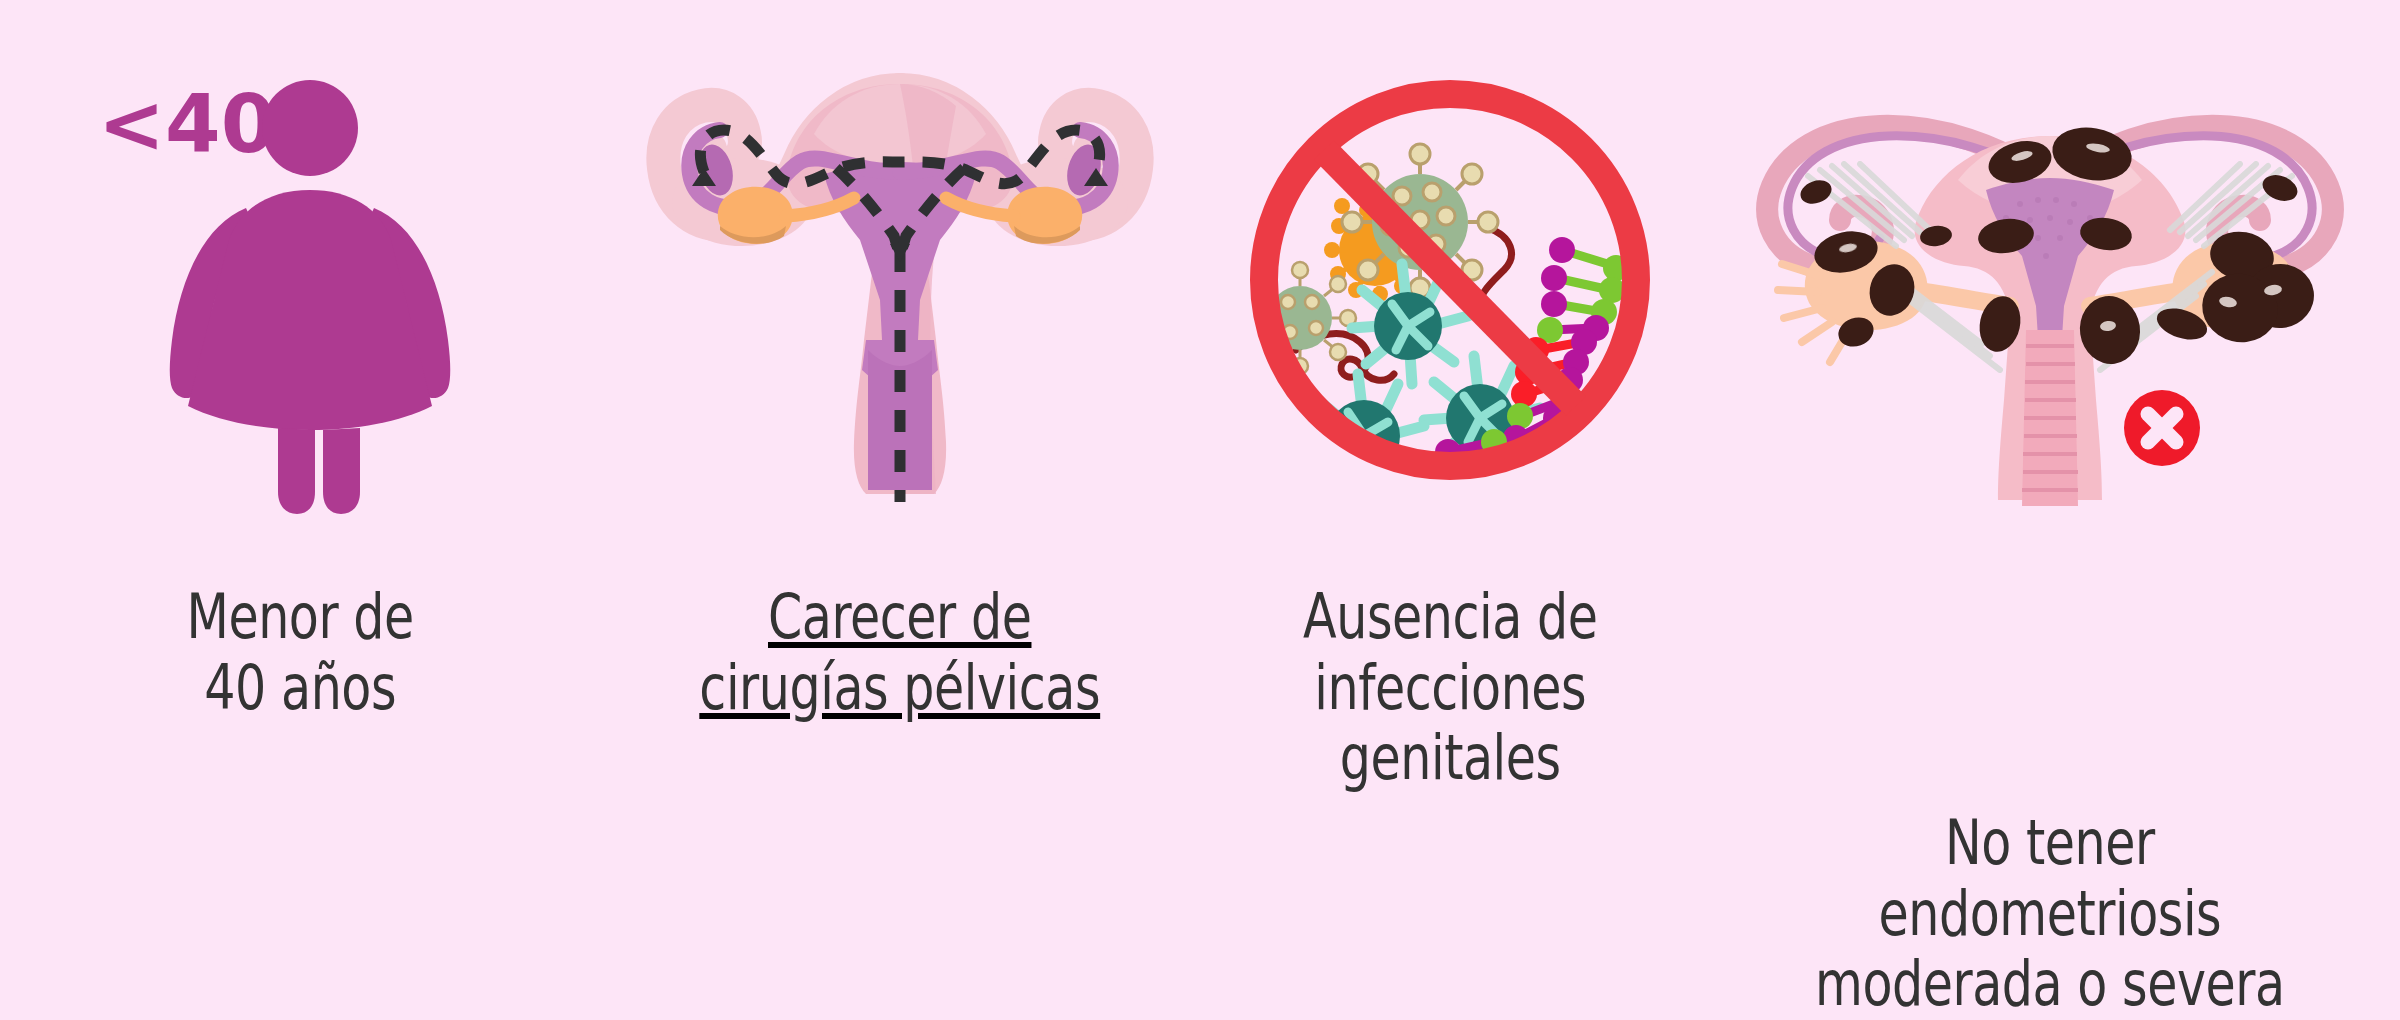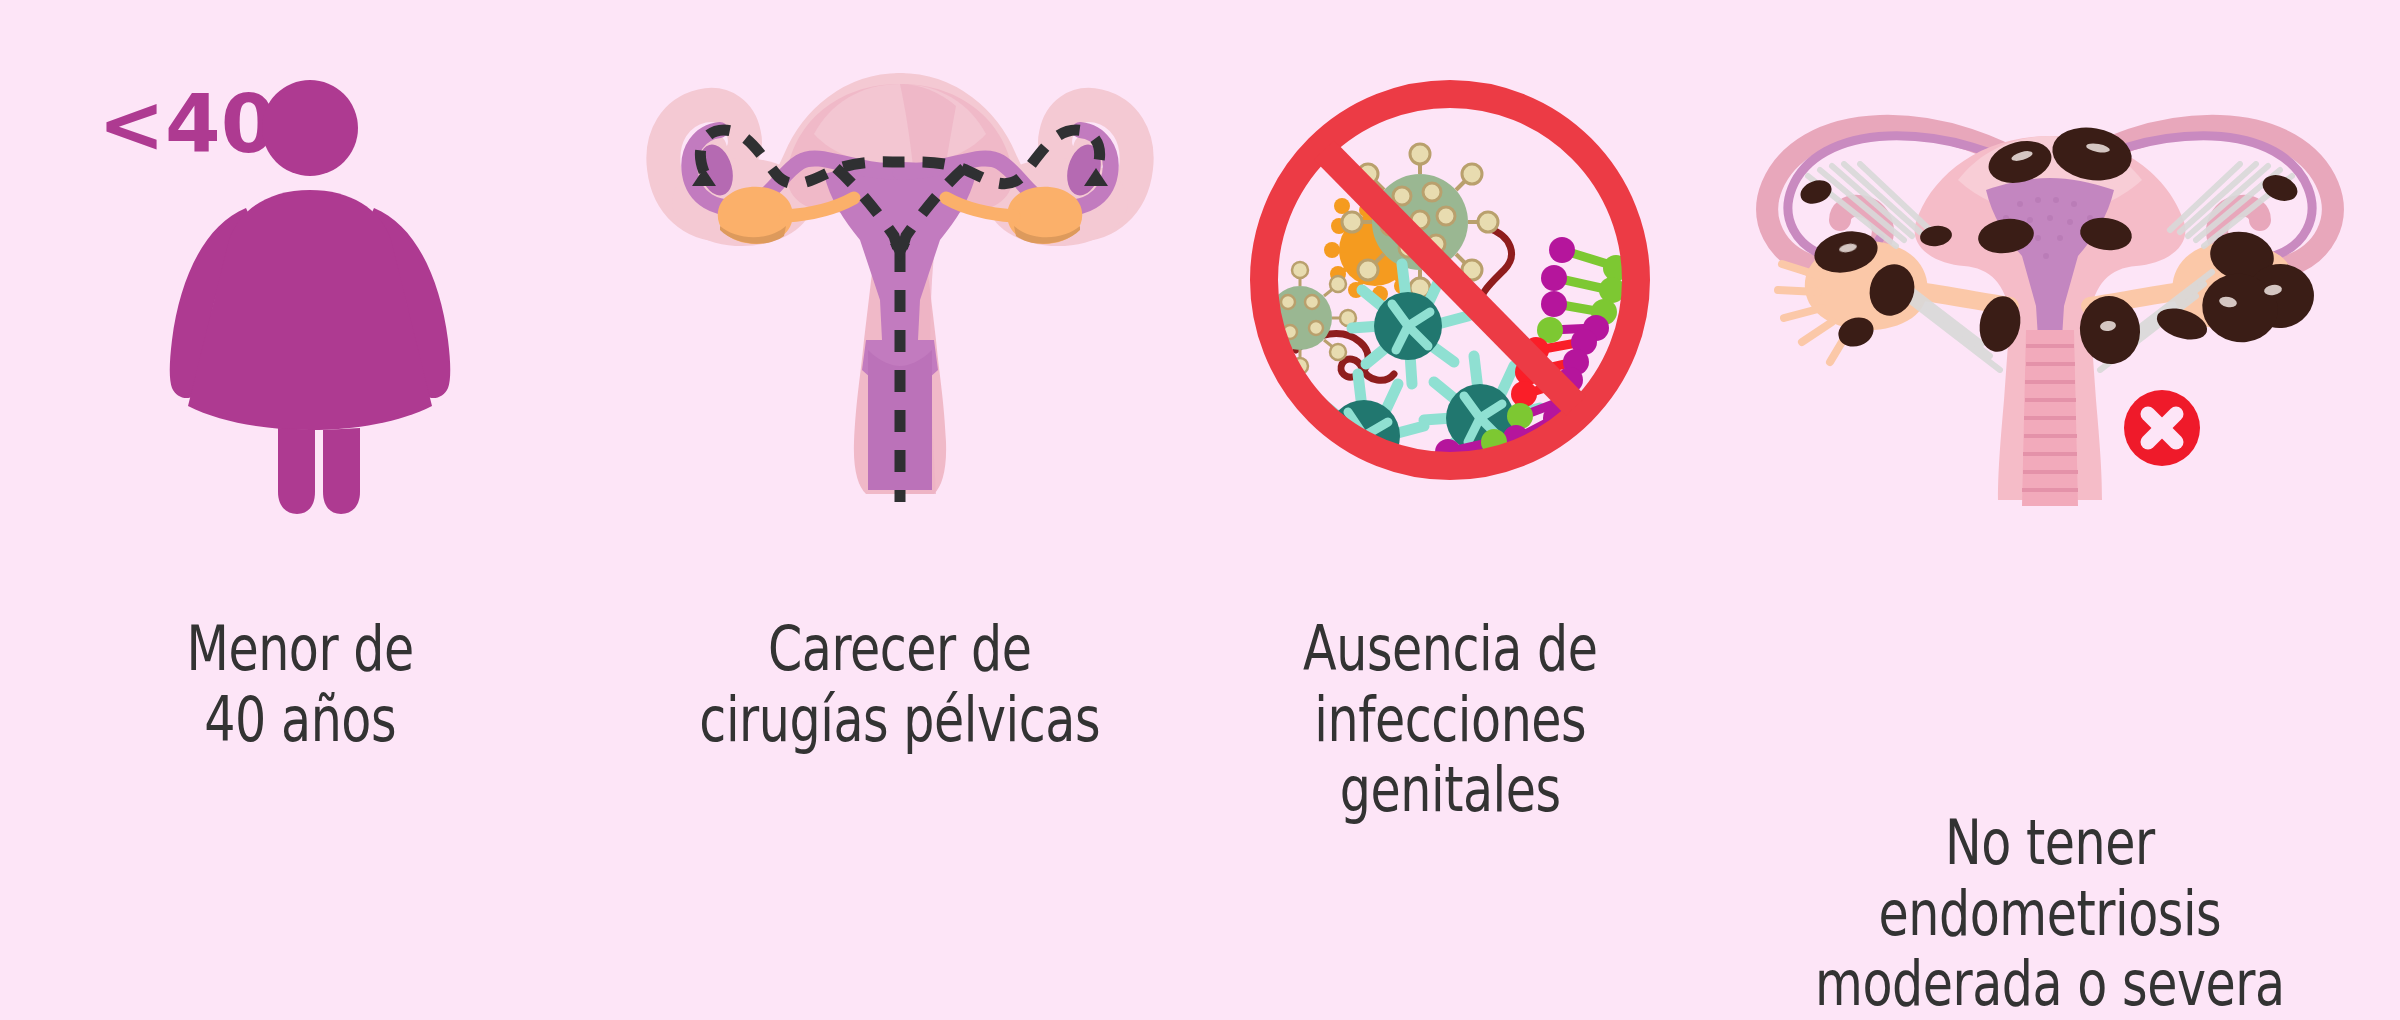--- a/index.html
+++ b/index.html
@@ -23,24 +23,23 @@
     align-items: flex-start;
     justify-content: flex-start;
   }
   .criterion {
     position: relative;
     height: 1020px;
     box-sizing: border-box;
     display: flex;
     flex-direction: column;
     align-items: center;
-    gap: 32px;
   }
   .col-1 { width: 600px; }
-  .col-2 { width: 600px; }
+  .col-2 { width: 600px; text-decoration: underline; }
   .col-3 { width: 500px; }
   .col-4 { width: 700px; justify-content: space-between; }
 
   .icon-area {
     position: relative;
     width: 100%;
     height: 560px;
     display: flex;
     align-items: center;
     justify-content: center;

